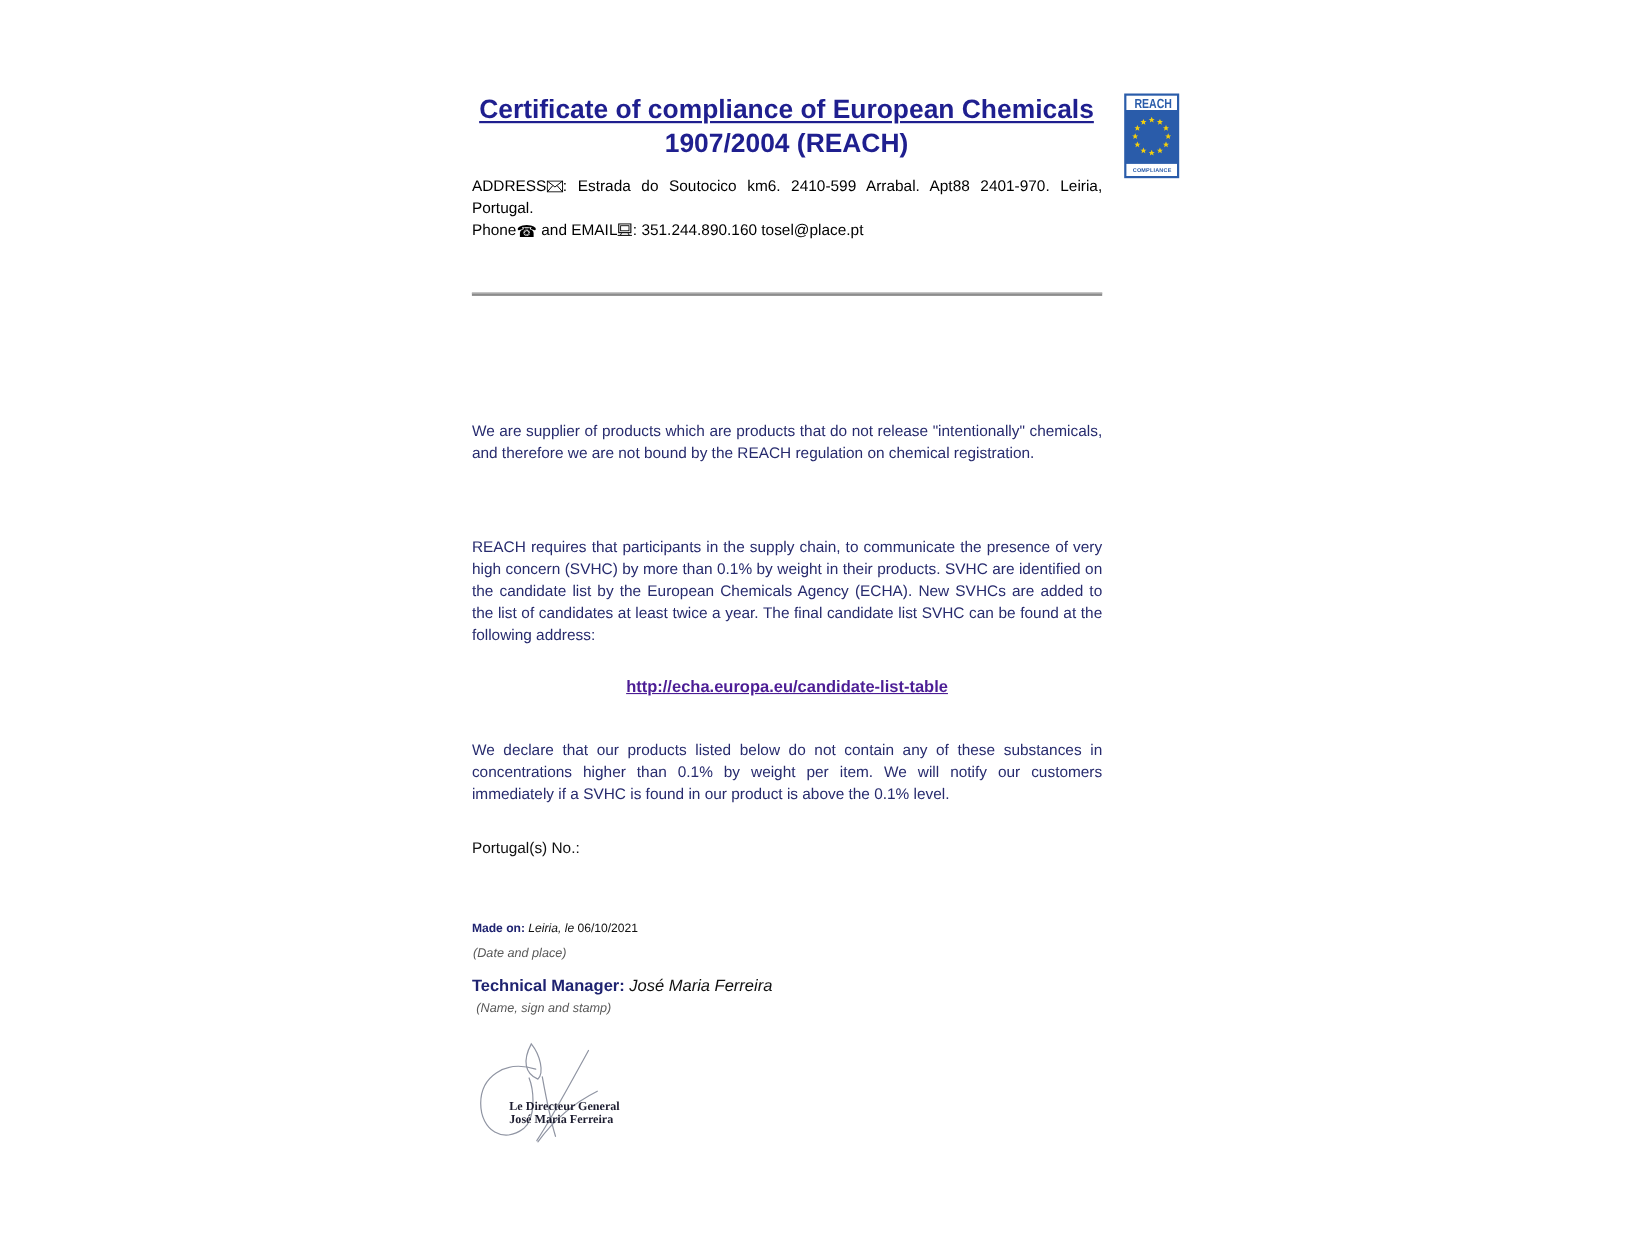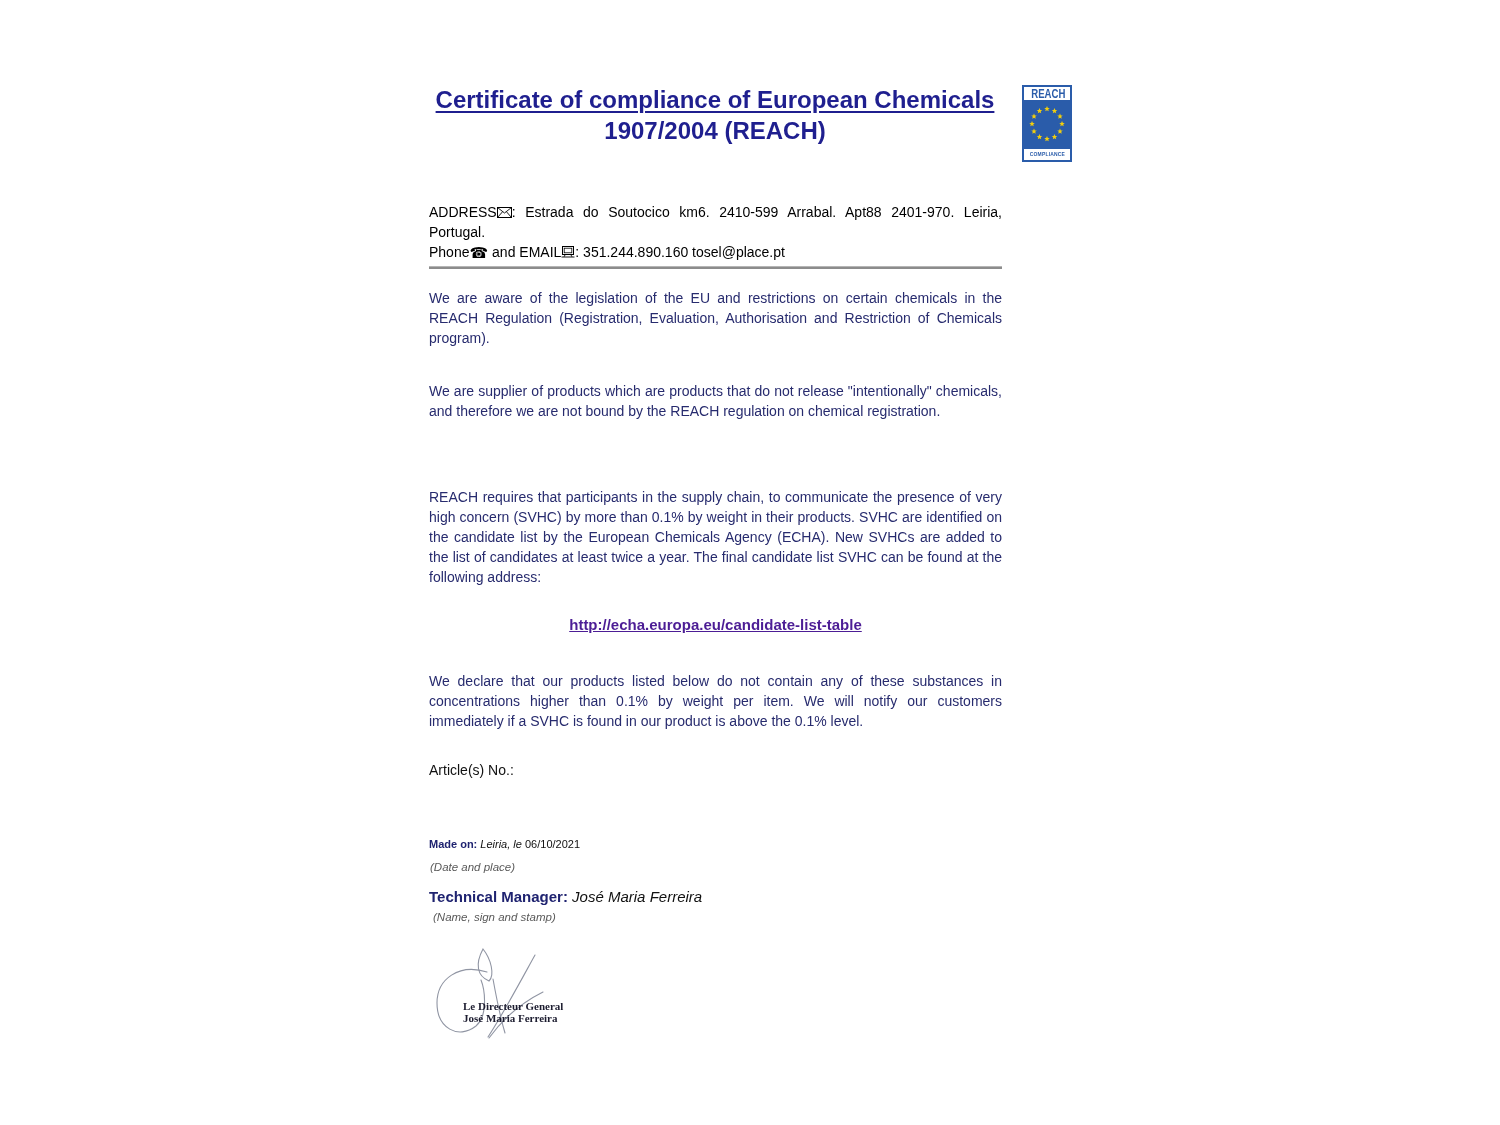--- a/index.html
+++ b/index.html
@@ -28,21 +28,21 @@
   }
   .reach-head span{display:inline-block;transform:scaleX(0.8);letter-spacing:0px;}
   .reach-stars{height:49px;position:relative;}
   .reach-foot{
     background:#ffffff;height:11px;display:flex;align-items:center;justify-content:center;
     color:#2a5caa;font-weight:bold;font-size:8px;
   }
   .reach-foot span{display:inline-block;transform:scale(0.62);white-space:nowrap;letter-spacing:0.3px;}
   
   .supplier{position:absolute;left:429px;top:159px;width:573px;color:#000;font-size:14px;line-height:20px;}
-  .supplier .addr{text-align:justify;margin-top:43px;}
+  .supplier .addr{text-align:justify;}
   .lbl-bu{font-weight:bold;text-decoration:underline;}
   .lbl-b{font-weight:bold;}
   .inline-ico{display:inline-block;vertical-align:-1px;}
   .phone-glyph{font-size:15px;vertical-align:-1px;}
   
   .rule{position:absolute;left:429px;top:266px;width:573px;height:3px;background:#8c8c8c;border-top:1px solid #b5b5b5;box-sizing:border-box;}
   
   .para{
     position:absolute;left:429px;width:573px;
     color:#272b6e;font-size:14px;line-height:20px;text-align:justify;
@@ -115,31 +115,30 @@
         </svg><span>: Estrada do Soutocico km6. 2410-599 Arrabal. Apt88 2401-970. Leiria, Portugal.</span></div>
     <div><span>Phone</span><span class="phone-glyph">☎</span><span> and EMAIL</span><svg class="inline-ico" width="14" height="12" viewBox="0 0 14 12">
           <rect x="1.5" y="0.5" width="11" height="8" fill="none" stroke="#000" stroke-width="1"></rect>
           <rect x="3.2" y="2.2" width="7.6" height="4.6" fill="none" stroke="#000" stroke-width="0.8"></rect>
           <path d="M0.5,11 L13.5,11 M4,9 L3,10.8 M10,9 L11,10.8" fill="none" stroke="#000" stroke-width="0.9"></path>
         </svg><span>: 351.244.890.160 tosel@place.pt</span></div>
   </div>
 
   <div class="rule"></div>
 
-  <div class="para p1">We are aware of the legislation of the EU and restrictions on certain chemicals in the REACH Regulation (Registration, Evaluation, Authorisation and Restriction of Chemicals program).</div>
   <div class="para p2">We are supplier of products which are products that do not release "intentionally" chemicals, and therefore we are not bound by the REACH regulation on chemical registration.</div>
   <div class="para p3">REACH requires that participants in the supply chain, to communicate the presence of very high concern (SVHC) by more than 0.1% by weight in their products. SVHC are identified on the candidate list by the European Chemicals Agency (ECHA). New SVHCs are added to the list of candidates at least twice a year. The final candidate list SVHC can be found at the following address:</div>
 
   <div class="link-line">
     <a>http://echa.europa.eu/candidate-list-table</a>
   </div>
 
   <div class="para p4">We declare that our products listed below do not contain any of these substances in concentrations higher than 0.1% by weight per item. We will notify our customers immediately if a SVHC is found in our product is above the 0.1% level.</div>
 
-  <div class="article-line">Article(s) No.:</div>
+  <div class="article-line">Portugal(s) No.:</div>
 
   <div class="made-on"><span class="lab">Made on:</span><span class="ital"> Leiria, le </span><span>06/10/2021</span></div>
   <div class="caption cap1">(Date and place)</div>
 
   <div class="manager"><span class="lab">Technical Manager:</span><span class="ital"> José Maria Ferreira</span></div>
   <div class="caption cap2">(Name, sign and stamp)</div>
 
   <div class="sig-wrap">
     <svg width="140" height="112" viewBox="0 0 140 112">
       <g fill="none" stroke="#9095a3" stroke-width="1.1" stroke-linecap="round">

